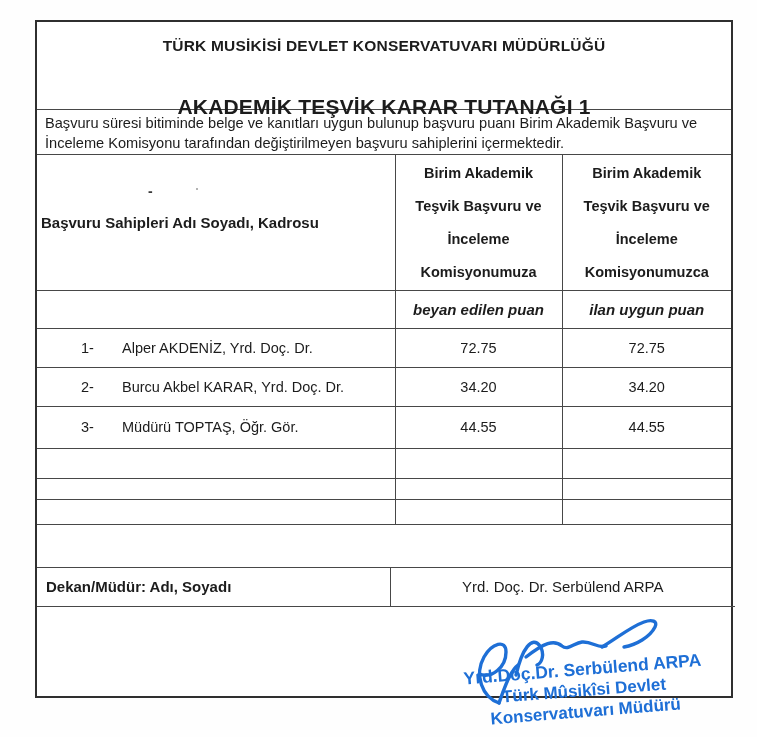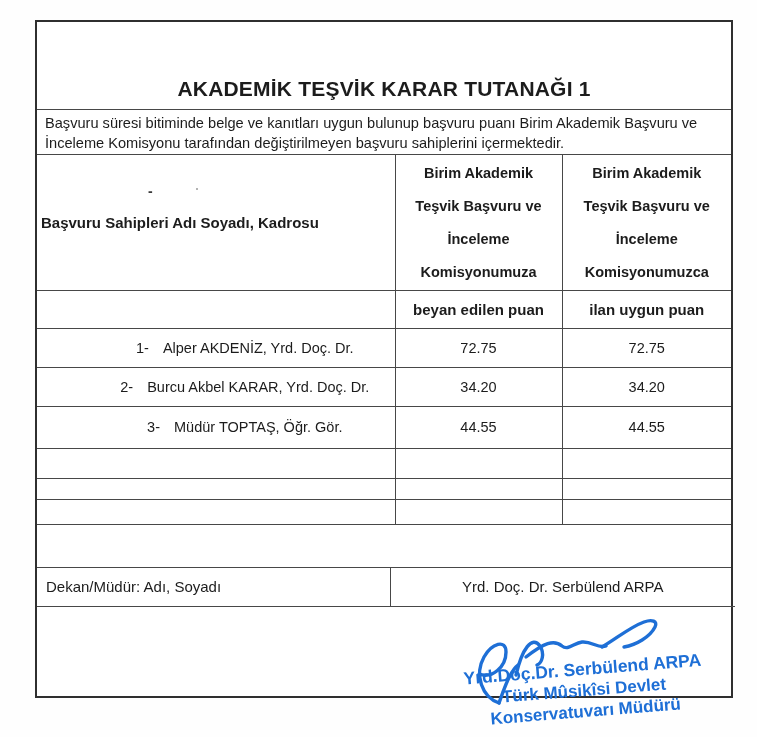--- a/index.html
+++ b/index.html
@@ -47,41 +47,41 @@
   .main td.c3 { width:169px; text-align:center; }
   .main tr { height:38px; }
   .main td { border-bottom:1.5px solid #474747; }
 
   tr.hdr-row { height:135px; }
   .hdr-c1 { font-weight:700; font-size:15px; padding-left:4px; position:relative; }
   .hdr-col .hl { display:block; font-weight:700; font-size:14.5px; line-height:33px; }
   .hdr-col { padding-top:2px; vertical-align:top; }
 
   tr.sub-row { height:38px; }
-  .sub { font-weight:700; font-size:15px; }
+  .sub { font-weight:700; font-size:15px;font-style:italic; }
 
   tr.data-row { height:39px; }
   tr.data-row.r3 { height:42px; }
   tr.data-row.r4 { height:37px; }
-  .name-cell { padding-left:44px;text-align:center; }
+  .name-cell { padding-left:44px; }
   .row-no { display:inline-block; width:41px; }
 
   tr.empty-a { height:30px; }
   tr.empty-b { height:21px; }
   tr.empty-c { height:25px; }
   tr.empty-full { height:43px; }
   tr.empty-full td { border-bottom:1.5px solid #474747; }
 
   
   .bottom td.b1 { width:353px; border-right:1.5px solid #474747; }
   .bottom td.b2 { width:345px; }
   tr.dekan-row { height:39px; }
   tr.dekan-row td { border-bottom:1.5px solid #474747; }
   tr.kase-row { height:59px; }
-  .flabel { font-weight:400; font-size:15px; padding-left:9px; }
+  .flabel { font-weight:700; font-size:15px; padding-left:9px; }
   .fname { text-align:center; font-size:15px; }
 
   
   .stray-dash {
     position:absolute; left:148px; top:183px;
     font-size:14px; color:#3a3a3a; font-weight:700;
   }
   .stray-dot {
     position:absolute; left:196px; top:188px;
     width:2px; height:2px; background:#9a9a9a; border-radius:50%;
@@ -100,20 +100,21 @@
   .stamp .s3 { font-size:17px;   font-weight:700; }
 </style>
 </head>
 <body>
 
 <div class="page">
 
   <div class="doc">
 
     <div class="title-cell">
+      <div class="title-line1">TÜRK MUSİKİSİ DEVLET KONSERVATUVARI MÜDÜRLÜĞÜ</div>
       <div class="title-line2">AKADEMİK TEŞVİK KARAR TUTANAĞI 1</div>
     </div>
 
     <div class="intro-cell">Başvuru süresi bitiminde belge ve kanıtları uygun bulunup başvuru puanı Birim Akademik Başvuru ve İnceleme Komisyonu tarafından değiştirilmeyen başvuru sahiplerini içermektedir.</div>
 
     <table class="main">
       <tbody>
           <tr class="hdr-row">
         <td class="c1 hdr-c1">Başvuru Sahipleri Adı Soyadı, Kadrosu</td>
         <td class="c2 hdr-col">
@@ -145,21 +146,21 @@
       </tr>
       <tr class="data-row">
         <td class="c1 name-cell">
           <span class="row-no">2-</span><span>Burcu Akbel KARAR, Yrd. Doç. Dr.</span>
         </td>
         <td class="c2">34.20</td>
         <td class="c3">34.20</td>
       </tr>
       <tr class="data-row r3">
         <td class="c1 name-cell">
-          <span class="row-no">3-</span><span>Müdür TOPTAŞ, Öğr. Gör.</span>
+          <span class="row-no">3-</span><span>Müdürü TOPTAŞ, Öğr. Gör.</span>
         </td>
         <td class="c2">44.55</td>
         <td class="c3">44.55</td>
       </tr>
 
       <tr class="empty-a">
         <td class="c1"></td>
             <td class="c2"></td>
             <td class="c3"></td>
       </tr>

